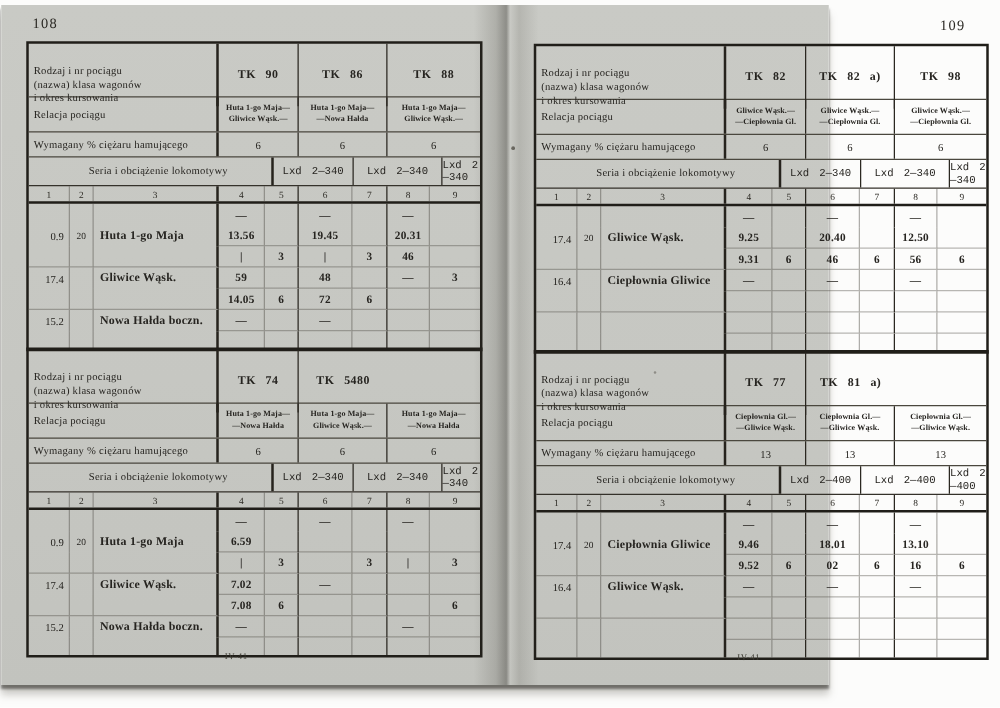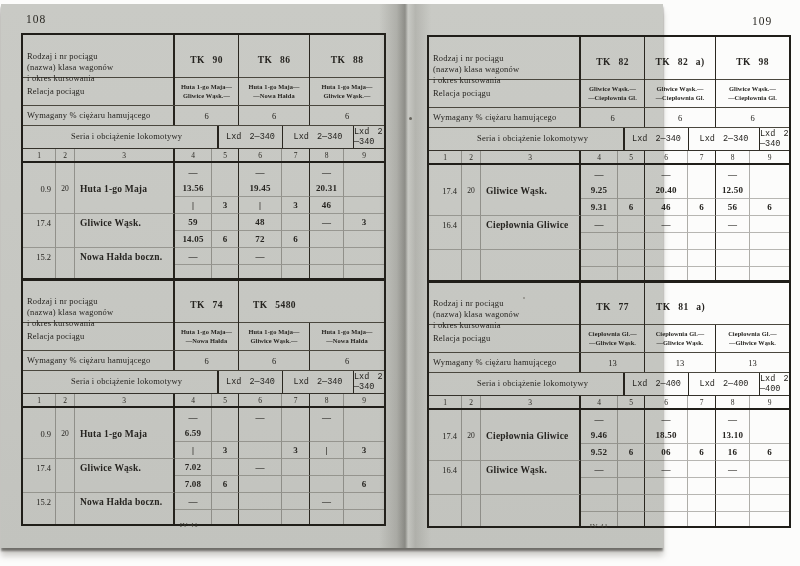--- a/index.html
+++ b/index.html
@@ -503,32 +503,32 @@
           <div class="dcell c7 tm"></div>
           <div class="dcell c8 tm">—</div>
           <div class="dcell c9 tm"></div>
         </div>
         <div class="drow">
           <div class="dcell c1 km">17.4</div>
           <div class="dcell c2 ld">20</div>
           <div class="dcell c3 st">Ciepłownia Gliwice</div>
           <div class="dcell c4 tm hl">9.46</div>
           <div class="dcell c5 tm hl"></div>
-          <div class="dcell c6 tm hl">18.50</div>
+          <div class="dcell c6 tm hl">18.01</div>
           <div class="dcell c7 tm hl"></div>
           <div class="dcell c8 tm hl">13.10</div>
           <div class="dcell c9 tm hl"></div>
         </div>
         <div class="drow">
           <div class="dcell c1 km hl"></div>
           <div class="dcell c2 ld hl"></div>
           <div class="dcell c3 st hl"></div>
           <div class="dcell c4 tm hl">9.52</div>
           <div class="dcell c5 tm hl">6</div>
-          <div class="dcell c6 tm hl">06</div>
+          <div class="dcell c6 tm hl">02</div>
           <div class="dcell c7 tm hl">6</div>
           <div class="dcell c8 tm hl">16</div>
           <div class="dcell c9 tm hl">6</div>
         </div>
         <div class="drow">
           <div class="dcell c1 km">16.4</div>
           <div class="dcell c2 ld"></div>
           <div class="dcell c3 st">Gliwice Wąsk.</div>
           <div class="dcell c4 tm hl">—</div>
           <div class="dcell c5 tm hl"></div>

